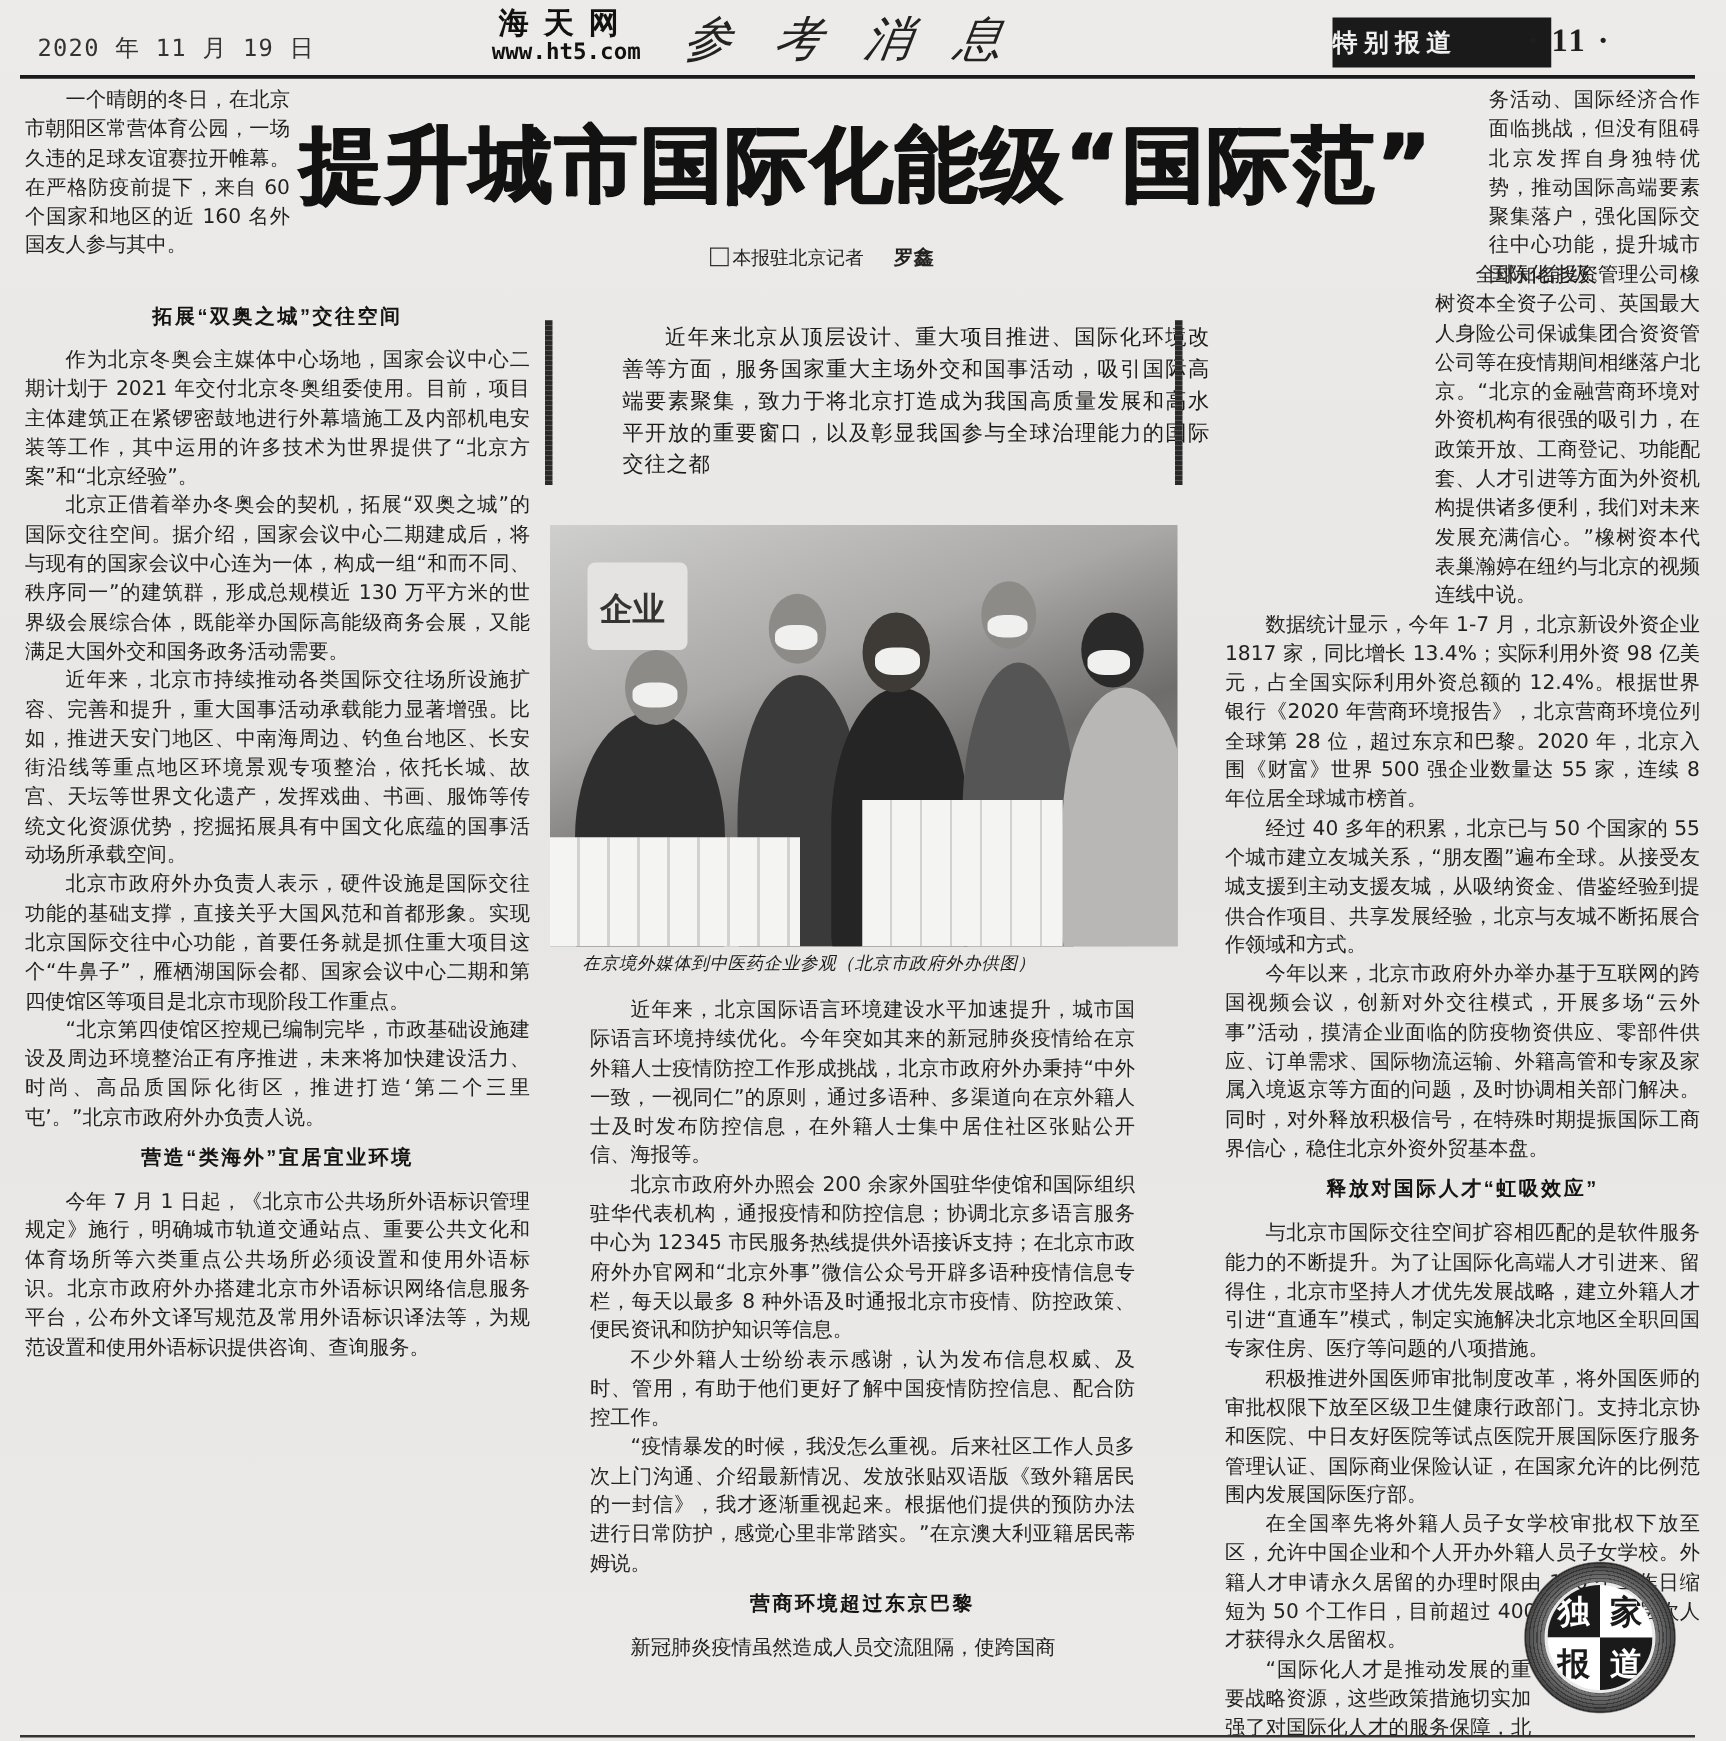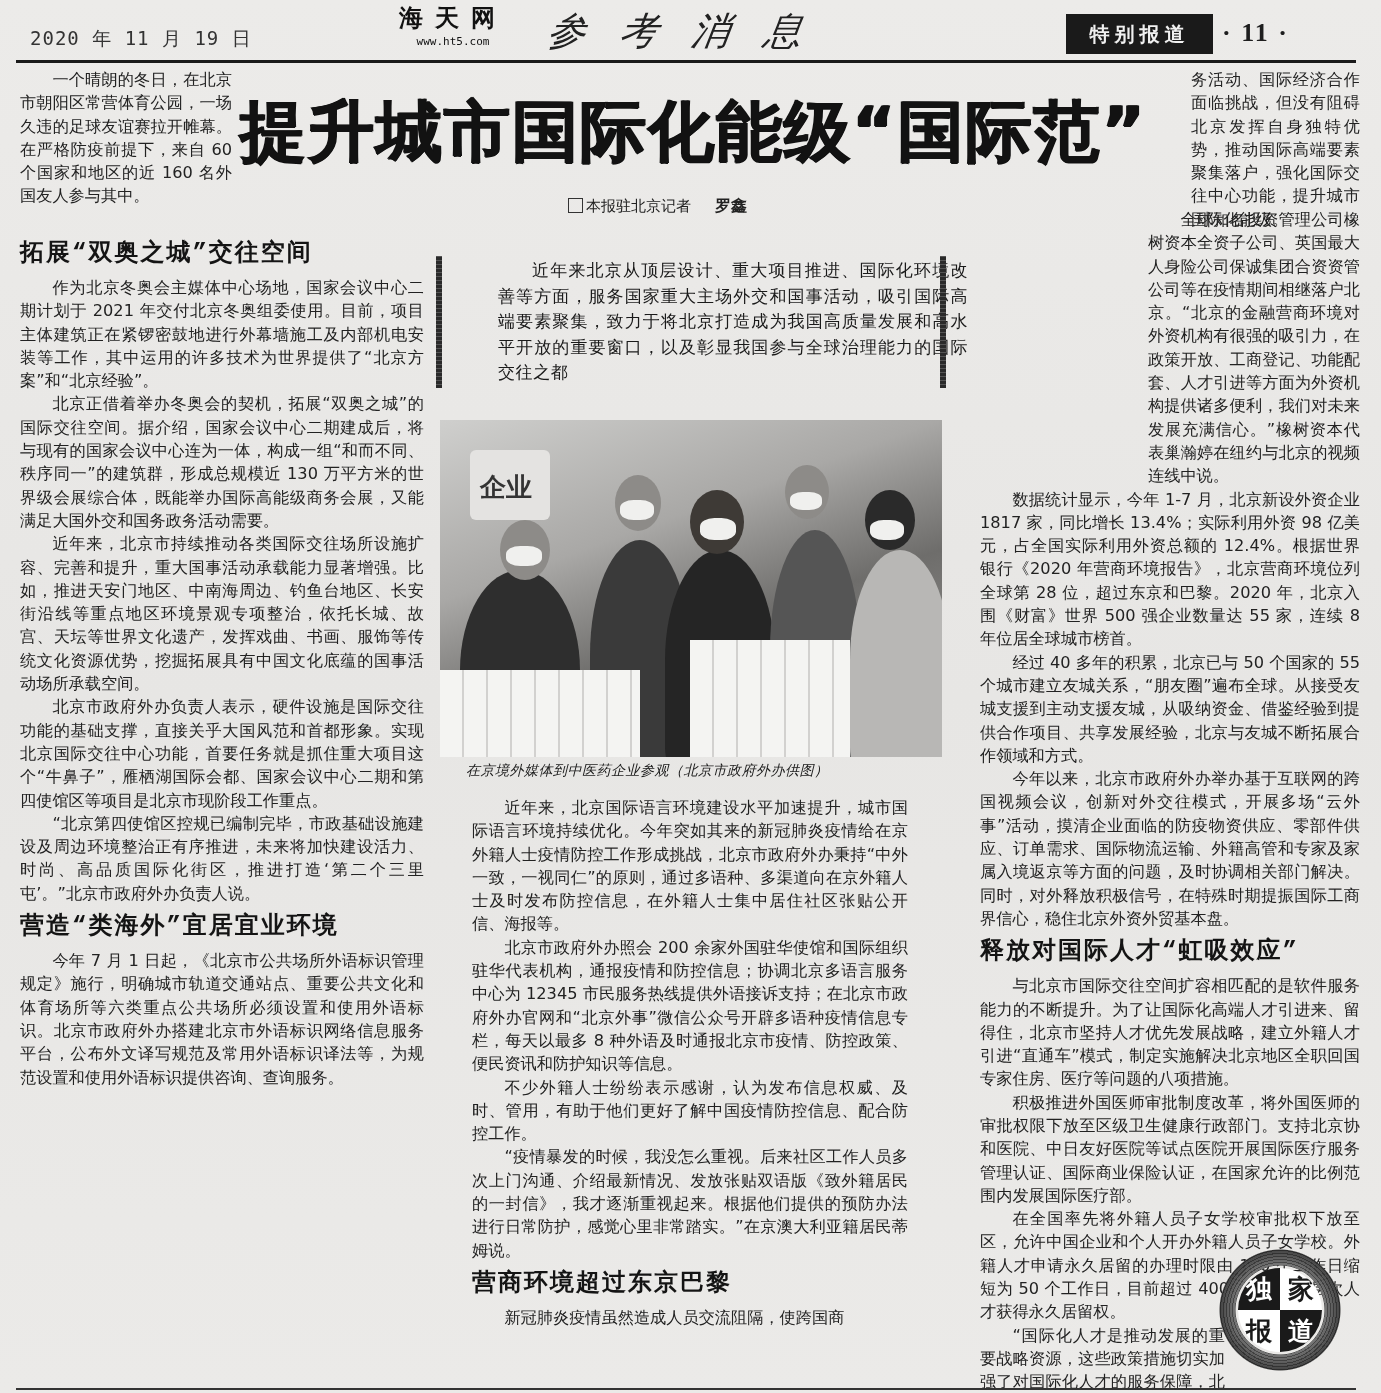--- a/index.html
+++ b/index.html
@@ -5,38 +5,38 @@
   * { box-sizing: border-box; margin: 0; padding: 0; }
   html, body { width: 1381px; height: 1393px; background: #e9e8e6; overflow: hidden; }
   body { font-family: "DejaVu Serif", "Liberation Serif", serif; color: #1e1e1e; position: relative; }
   .page { position: absolute; left: 0; top: 0; width: 1381px; height: 1393px;
     background: linear-gradient(180deg, #ecebe9 0%, #e7e6e4 50%, #ebeae8 100%); padding-left: 14px; }
 
   
   .date { position: absolute; left: 30px; top: 26px; font-size: 19px; letter-spacing: 1px; font-family: "DejaVu Sans Mono", "Liberation Mono", monospace; color: #333; }
   .site { position: absolute; left: 378px; top: 4px; width: 150px; text-align: center; }
   .site-name { font-family: "DejaVu Sans", sans-serif; font-weight: bold; font-size: 24px; letter-spacing: 12px; line-height: 28px; color: #111; }
-  .site-url { font-family: "DejaVu Sans Mono", monospace; font-weight: normal; font-size: 11px; line-height: 20px; color: #111; }
+  .site-url { font-family: "DejaVu Sans Mono", monospace; font-weight: bold; font-size: 18px; line-height: 20px; color: #111; }
   .brand { position: absolute; left: 548px; top: 6px; font-family: "DejaVu Serif", serif; font-style: italic; font-size: 38px; letter-spacing: 34px; color: #222; transform: skewX(-8deg); }
-  .section-tag { position: absolute; left: 1066px; top: 14px; width: 147px; height: 40px; background: #1a1a1a; color: #f0f0f0; font-family: "DejaVu Sans", sans-serif; font-weight: bold; font-size: 20px; letter-spacing: 5px; text-align: center; line-height: 40px; }
+  .section-tag { position: absolute; left: 1066px; top: 14px; width: 175px; height: 40px; background: #1a1a1a; color: #f0f0f0; font-family: "DejaVu Sans", sans-serif; font-weight: bold; font-size: 20px; letter-spacing: 5px; text-align: left; line-height: 40px; }
   .page-no { position: absolute; left: 1222px; top: 18px; font-size: 26px; font-weight: bold; font-family: "Liberation Serif", serif; letter-spacing: 2px; }
   .rule-top { position: absolute; left: 16px; top: 60px; width: 1340px; height: 3px; background: #1a1a1a; }
   .rule-bottom { position: absolute; left: 16px; top: 1388px; width: 1340px; height: 2px; background: #333; }
 
   
   .headline { position: absolute; left: 240px; top: 82px; width: 900px; font-family: "DejaVu Sans", sans-serif; font-weight: 900; font-size: 66px; letter-spacing: 2px; line-height: 100px; color: #121212; text-shadow: 1px 0 0 #121212, -1px 0 0 #121212, 0 1px 0 #121212; white-space: nowrap; }
   .byline { position: absolute; left: 568px; top: 196px; font-size: 15px; font-family: "DejaVu Sans", sans-serif; color: #222; }
   .byline .box { display: inline-block; width: 15px; height: 15px; border: 1.5px solid #333; vertical-align: -2px; margin-right: 3px; }
   .byline .name { font-weight: bold; margin-left: 24px; font-size: 16px; }
 
   
   .col { position: absolute; font-family: "DejaVu Sans", sans-serif; font-size: 16.2px; line-height: 23.3px; color: #222; text-align: justify; }
   .col p { text-indent: 2em; }
   .col p.noindent { text-indent: 0; margin-left: 43px; }
-  .subhead { font-family: Liberation Mono, monospace; font-weight: bold; font-size: 24px; letter-spacing: 2px; line-height: 44px; color: #141414; }
+  .subhead { font-family: Liberation Sans, sans-serif; font-weight: bold; font-size: 16px; text-align: center; letter-spacing: 2px; line-height: 44px; color: #141414; }
 
   
   .lede { position: absolute; left: 436px; top: 256px; width: 510px; height: 132px; }
   .lede .bar { position: absolute; top: 0; width: 6px; height: 132px; background: repeating-linear-gradient(0deg, #2a2a2a 0 3px, #555 3px 4px); }
   .lede .bar.l { left: 0; } .lede .bar.r { right: 0; }
   .lede-text { position: absolute; left: 26px; top: 2px; width: 470px; font-family: "DejaVu Serif", serif; font-size: 17px; line-height: 25.5px; letter-spacing: 0.6px; text-indent: 2em; text-align: justify; color: #1a1a1a; margin-left: 36px; }
 
   
   .photo { position: absolute; left: 440px; top: 420px; width: 502px; height: 337px; overflow: hidden;
     background: linear-gradient(160deg, #cfcfcd 0%, #a9a8a6 35%, #6e6d6b 60%, #9d9c9a 100%); }

